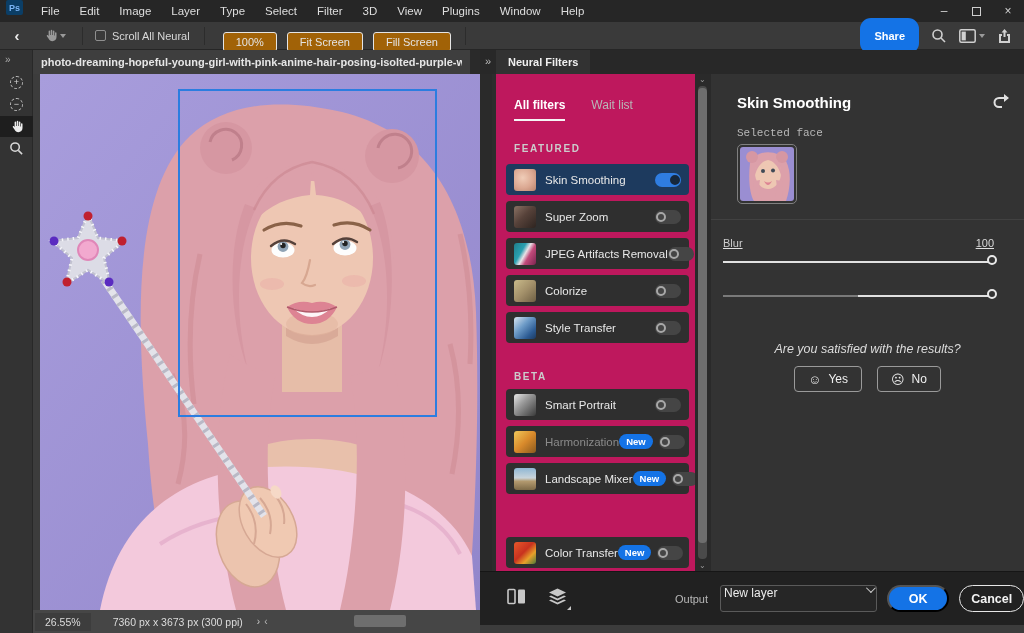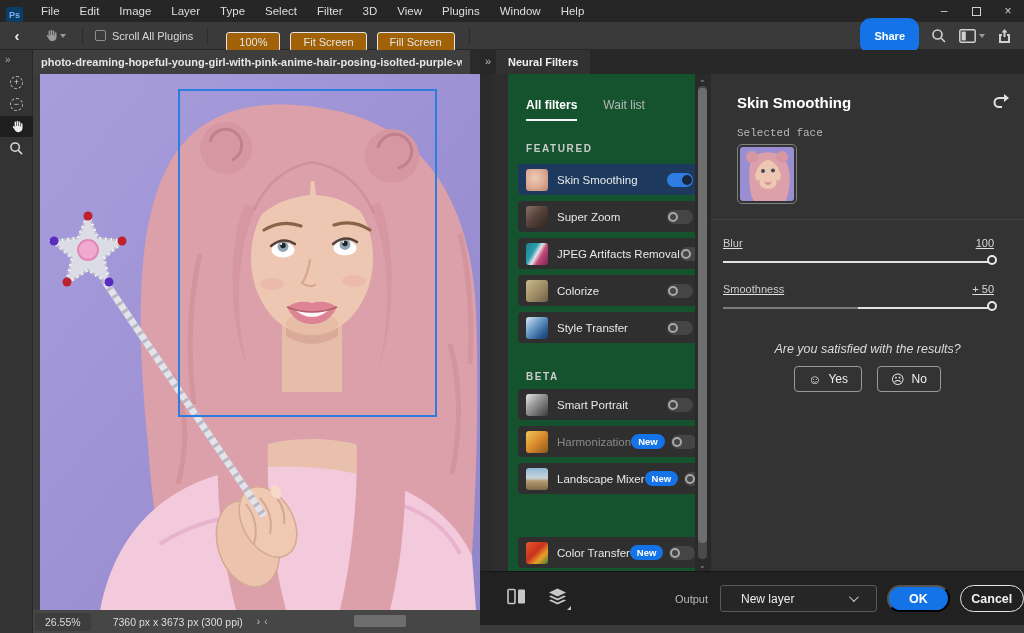--- a/index.html
+++ b/index.html
@@ -3,21 +3,21 @@
 <meta charset="utf-8">
 <style>
   * { margin:0; padding:0; box-sizing:border-box; }
   html,body { background:#1b1b1b; }
   #app { position:relative; width:1024px; height:633px; background:#323232;
          font-family:"Liberation Sans", sans-serif; overflow:hidden; color:#e0e0e0;
          -webkit-font-smoothing:antialiased; }
 
   
   .titlebar { position:absolute; left:0; top:0; width:1024px; height:22px;
-              background:#262626; display:flex; align-items:flex-end; }
+              background:#262626; display:flex; align-items:flex-start; }
   .ps-logo { width:17px; height:15px; margin:0 8px 0 6px; background:#0b3e66;
              border-radius:2px; color:#7ab4f5; font-size:9px; font-weight:bold;
              display:flex; align-items:center; justify-content:center; }
   .menu { display:flex; height:100%; }
   .menu-item { padding:0 10px; font-size:11.5px; color:#dedede; display:flex; align-items:center; cursor:default; }
   .win-controls { margin-left:auto; display:flex; height:100%; }
   .win-btn { width:32px; height:100%; display:flex; align-items:center; justify-content:center;
              color:#cfcfcf; font-size:12px; }
   .maxi-box { width:9px; height:9px; border:1px solid #cfcfcf; display:inline-block; }
 
@@ -73,21 +73,21 @@
   .hscroll .thumb { position:absolute; left:78px; top:5px; width:52px; height:12px; background:#6e6e6e; border-radius:2px; }
   .hs-arrow { color:#b8b8b8; font-size:10px; padding:0 4px; }
 
   
   .nf { position:absolute; left:480px; top:50px; width:544px; height:583px; background:#2d2d2d; }
   .nf-strip { position:absolute; left:0; top:0; width:544px; height:24px; background:#282828; }
   .nf-collapse { position:absolute; left:5px; top:5px; font-size:11px; color:#bbb; }
   .nf-tab { position:absolute; left:16px; top:0; height:24px; background:#323232;
             display:flex; align-items:center; padding:0 12px; font-size:11px; font-weight:bold; color:#f0f0f0; }
 
-  .filter-col { position:absolute; left:28px; top:24px; width:203px; height:497px; background:#14532d; overflow:hidden;text-decoration:underline; }
+  .filter-col { position:absolute; left:16px; top:24px; width:203px; height:497px; background:#be185d; overflow:hidden;text-decoration:underline; }
   .nf-gutter { position:absolute; left:0; top:24px; width:12px; height:497px; background:#2a2a2a; }
   .ftabs { position:absolute; left:18px; top:24px; display:flex; gap:26px; }
   .ftab { font-size:12px; color:#b8b8b8; padding-bottom:7px; }
   .ftab.active { color:#ffffff; font-weight:bold; border-bottom:2px solid #f5f5f5; }
   .fsection-header { position:absolute; left:18px; font-size:10px; font-weight:bold;
                      letter-spacing:1.6px; color:#cccccc; }
   .frow { position:absolute; left:10px; width:183px; height:31px; background:#2f2f2f; border-radius:4px;
           display:flex; align-items:center; padding:0 8px; }
   .frow.selected { background:#1d3a5e; }
   .fthumb { width:22px; height:22px; border-radius:3px; margin-right:9px; flex:none; }
@@ -129,21 +129,21 @@
   .vote-btn .face-glyph { font-size:13px; color:#e8e8e8; line-height:1; }
 
   .nf-footer { position:absolute; left:0; top:521px; width:544px; height:54px; background:#212121;
                border-top:1px solid #161616; display:flex; align-items:center; }
   .foot-icon { margin-left:27px; }
   .foot-icon.layers { margin-left:22px; position:relative; }
   .layers-corner { position:absolute; right:-4px; bottom:-1px; width:0; height:0;
                    border-left:4px solid transparent; border-bottom:4px solid #c8c8c8; }
   .output-label { margin-left:108px; font-size:11px; color:#b8b8b8; }
   .output-select { margin-left:12px; width:160px; height:27px; border:1px solid #5a5a5a; border-radius:3px;
-                   background:#262626; display:flex; align-items:center; padding:0 20px; }
+                   background:#262626; display:flex; align-items:flex-start; padding:0 3px; }
   .output-select span { font-size:12px; color:#ececec; }
   .select-chevron { margin-left:auto; width:7px; height:7px; border-right:1.5px solid #cfcfcf;
                     border-bottom:1.5px solid #cfcfcf; transform:rotate(45deg) translateY(-2px); }
   .ok-btn { margin-left:10px; width:64px; height:27px; border-radius:14px; background:#1473e6;
             color:#fff; font-size:12.5px; font-weight:bold; display:flex; align-items:center; justify-content:center; }
   .cancel-btn { margin-left:10px; width:66px; height:27px; border-radius:14px; background:transparent;
                 border:1.5px solid #e6e6e6; color:#f2f2f2; font-size:12.5px; font-weight:bold;
                 display:flex; align-items:center; justify-content:center; }
   .bottom-strip { position:absolute; left:0; top:575px; width:544px; height:8px; background:#3c3c3c; }
 
@@ -192,21 +192,21 @@
   <div class="optionsbar">
     <div class="back-chevron">‹</div>
     <div class="tool-preview">
       <svg class="icon-svg" width="15" height="15" viewBox="0 0 24 24" fill="#9a9a9a">
         <path d="M9 12V5a1.2 1.2 0 0 1 2.4 0v6h1V3.8a1.2 1.2 0 0 1 2.4 0V11h1V5a1.2 1.2 0 0 1 2.4 0v7h1V8a1.2 1.2 0 0 1 2.4 0v6.5c0 4-2.8 6.5-6.6 6.5-2.9 0-4.6-1.4-6.2-4.2L6.2 13c-.6-1 .6-2.1 1.6-1.4L9 12.8z"></path>
       </svg>
       <span class="caret-down"></span>
     </div>
     <div class="opt-sep"></div>
     <span class="checkbox"></span>
-    <span class="opt-label">Scroll All Plugins</span>
+    <span class="opt-label">Scroll All Neural</span>
     <div class="opt-sep" style="margin-left:14px"></div>
     <button class="opt-btn">100%</button>
     <button class="opt-btn">Fit Screen</button>
     <button class="opt-btn">Fill Screen</button>
     <div class="opt-sep" style="margin-left:14px"></div>
     <div class="opt-right">
       <div class="share-btn">Share</div>
       <svg class="icon-svg" width="16" height="16" viewBox="0 0 16 16">
         <circle cx="6.5" cy="6.5" r="4.5" fill="none" stroke="#d0d0d0" stroke-width="1.6"></circle>
         <line x1="10" y1="10" x2="14" y2="14" stroke="#d0d0d0" stroke-width="1.6"></line>
@@ -473,24 +473,20 @@
           <div class="slider" style="top: 163px;">
             <div class="srow">
               <span>Blur</span>
               <span class="sval">100</span>
             </div>
             <div class="strack" style="background: linear-gradient(to right, rgb(122, 122, 122) 0px, rgb(122, 122, 122) 0%, rgb(226, 226, 226) 0%, rgb(226, 226, 226) 100%);">
               <div class="sknob" style="left: calc(100% - 7px);"></div>
             </div>
           </div>
           <div class="slider" style="top: 209px;">
-            <div class="srow">
-              <span>Smoothness</span>
-              <span class="sval">+ 50</span>
-            </div>
             <div class="strack" style="background: linear-gradient(to right, rgb(122, 122, 122) 0px, rgb(122, 122, 122) 50%, rgb(226, 226, 226) 50%, rgb(226, 226, 226) 100%);">
               <div class="sknob" style="left: calc(100% - 7px);"></div>
             </div>
           </div>
         </div>
       <div class="question">Are you satisfied with the results?</div>
       <div class="vote-row">
         <button class="vote-btn">
           <span class="face-glyph">☺</span>
           <span>Yes</span>

